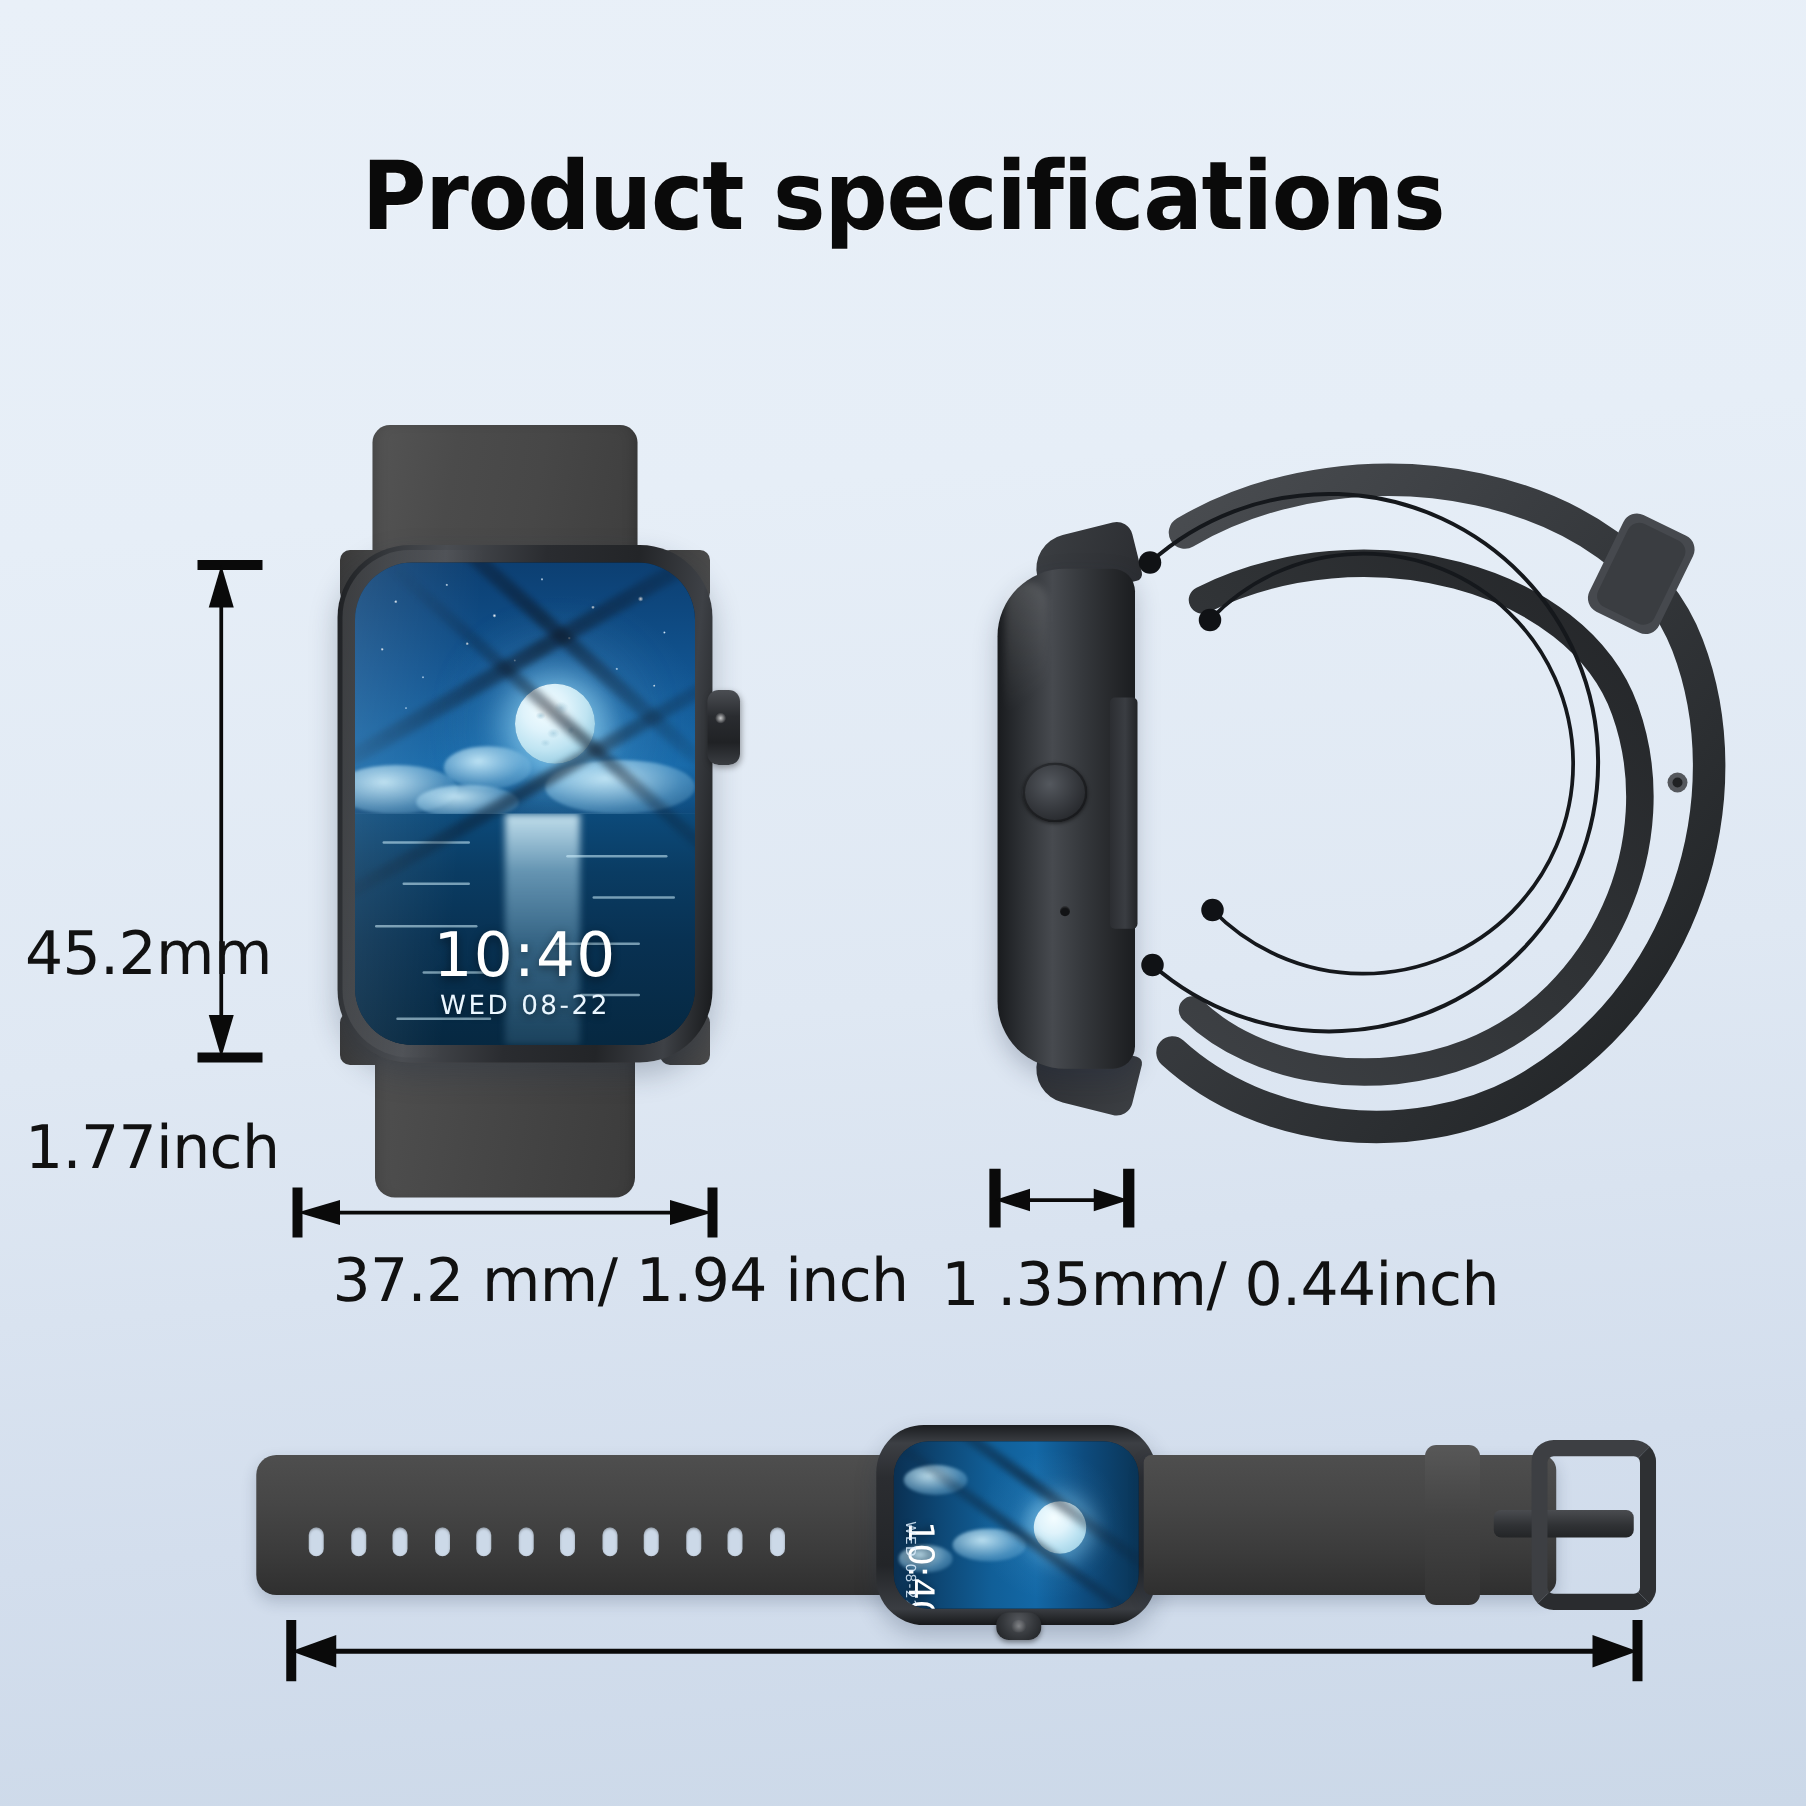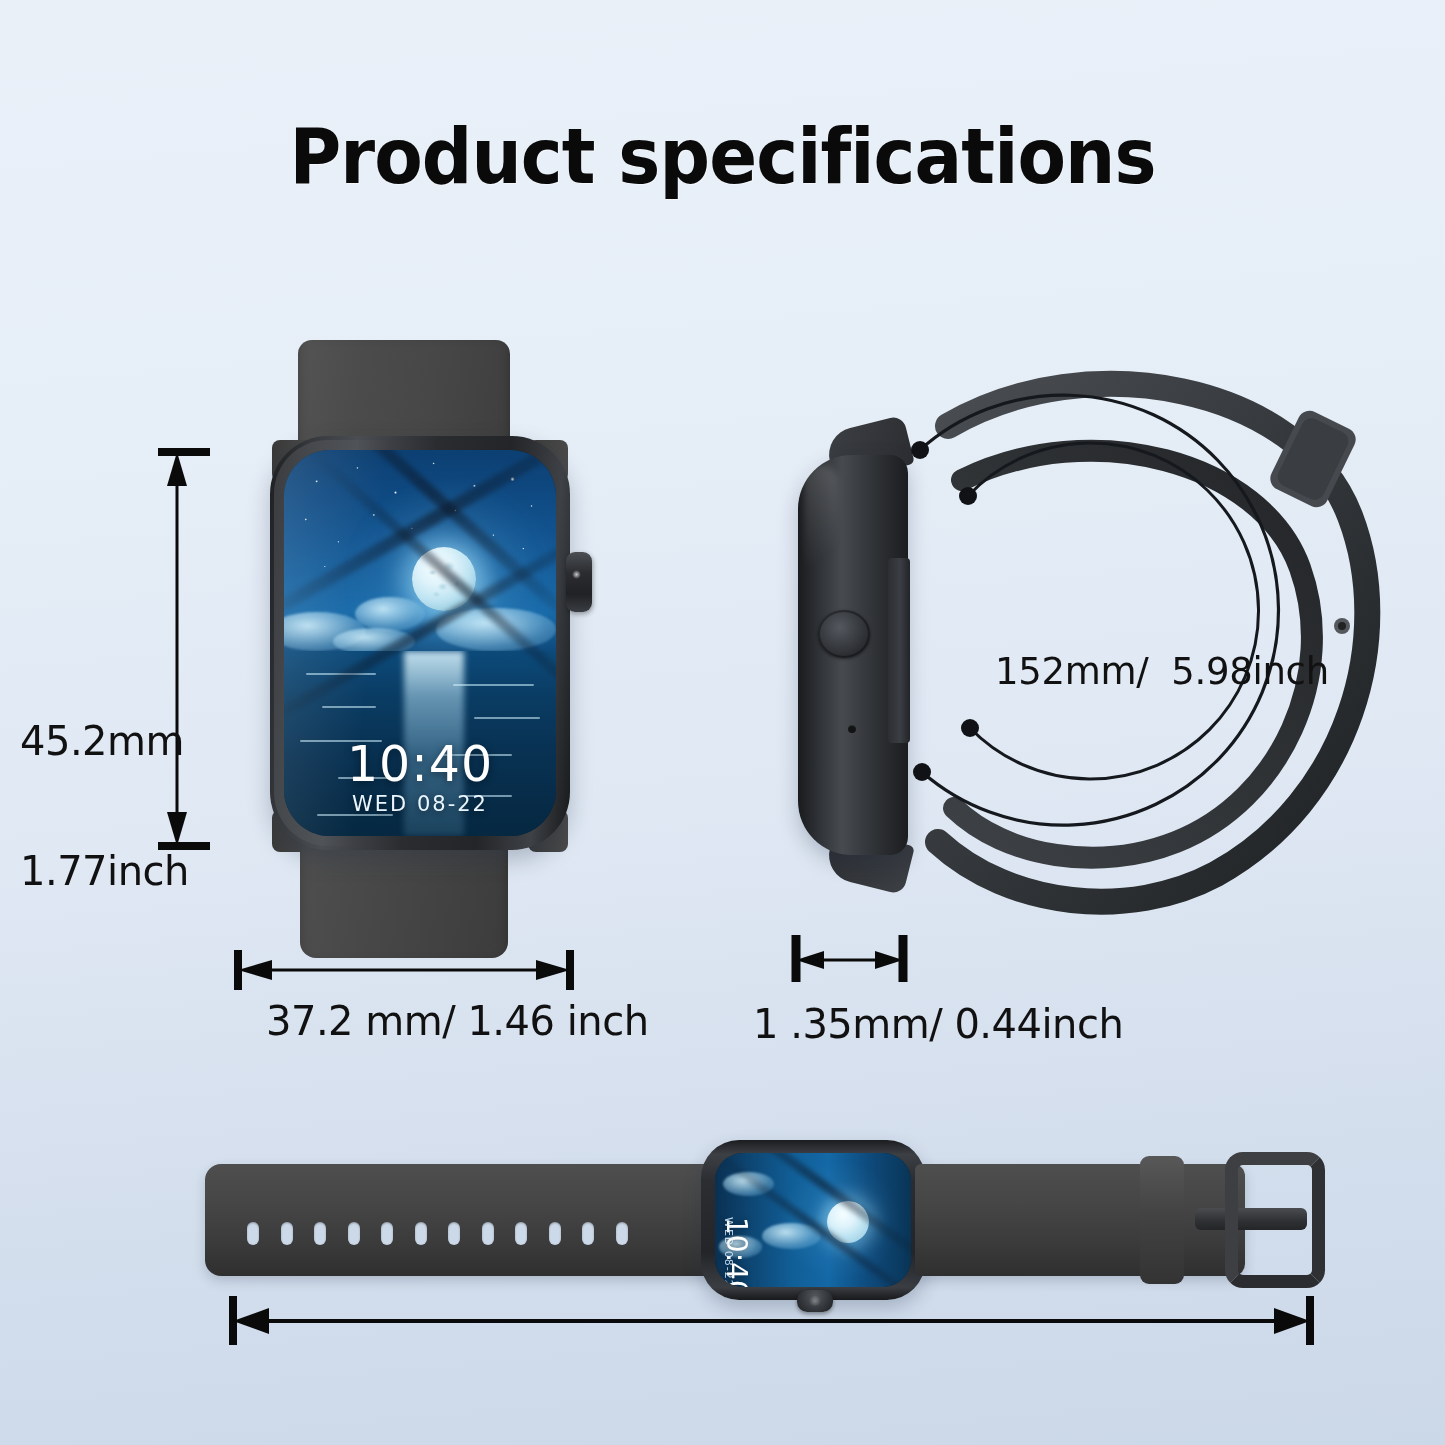--- a/index.html
+++ b/index.html
@@ -43,21 +43,21 @@
     font-family: "DejaVu Sans", sans-serif;
     font-size: 37px;
     color: #111;
     white-space: pre;
     letter-spacing: -0.3px;
   }
 
   .dim-h {
     position: absolute;
     font-family: "DejaVu Sans", sans-serif;
-    font-size: 40px;
+    font-size: 48px;
     color: #111;
     white-space: pre;
     letter-spacing: -0.5px;
     line-height: 1.08;
   }
 
   svg.overlay {
     position: absolute;
     left: 0;
     top: 0;
@@ -604,21 +604,20 @@
     <circle cx="90" cy="120" r="9" fill="#101215"></circle>
     <circle cx="92" cy="442" r="9" fill="#101215"></circle>
 
     <path d="M 138 166
              A 168 168 0 1 1 140 398" fill="none" stroke="#15181c" stroke-width="3"></path>
     <circle cx="138" cy="166" r="9" fill="#101215"></circle>
     <circle cx="140" cy="398" r="9" fill="#101215"></circle>
   </svg>
 
 
-  <div class="dimtext" style="left:995px; top:650px;">152mm/  5.98inch</div>
 
   <div id="flat-watch">
     <div class="fstrap-left">
       <div class="holes">
         <div class="hole"></div>
         <div class="hole"></div>
         <div class="hole"></div>
         <div class="hole"></div>
         <div class="hole"></div>
         <div class="hole"></div>
@@ -685,18 +684,18 @@
       <polygon points="233,1321 269,1308 269,1334" fill="#0a0a0a"></polygon>
       <polygon points="1310,1321 1274,1308 1274,1334" fill="#0a0a0a"></polygon>
     </g>
   </svg>
 
   <div class="dim-h" style="left:20px; top:634px;">
     <div>45.2mm</div>
     <div>1.77inch</div>
   </div>
 
-  <div class="dim-h" style="left:266px; top:1000px;">37.2 mm/ 1.46 inch</div>
+  <div class="dim-h" style="left:266px; top:1000px;">37.2 mm/ 1.94 inch</div>
 
   <div class="dim-h" style="left:753px; top:1003px;">1 .35mm/ 0.44inch</div>
 
 
 </div>
 
 </body></html>

